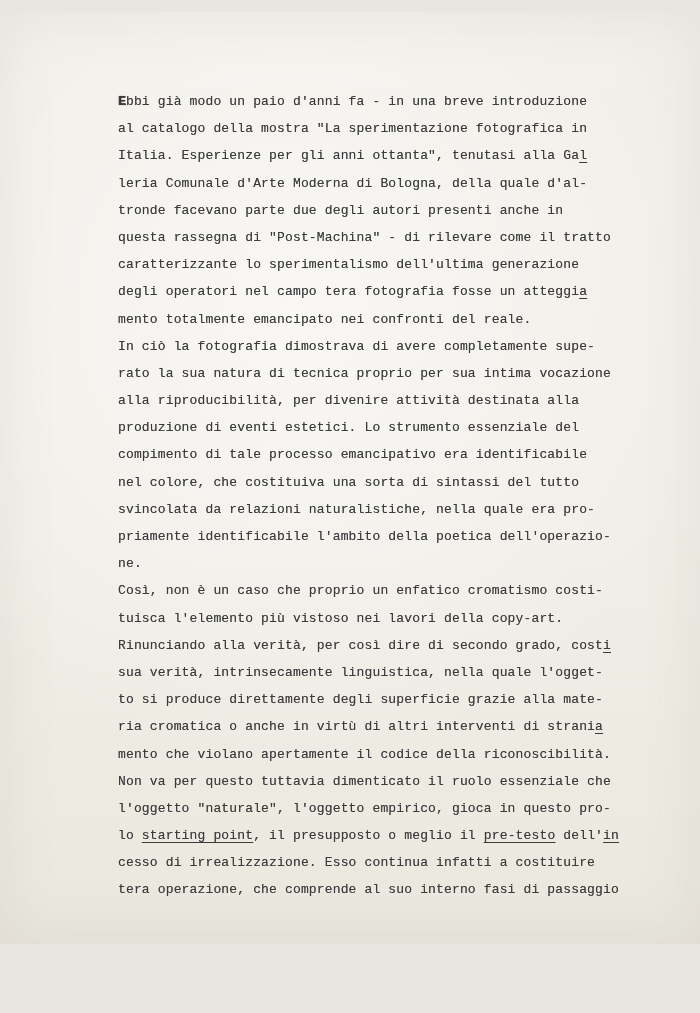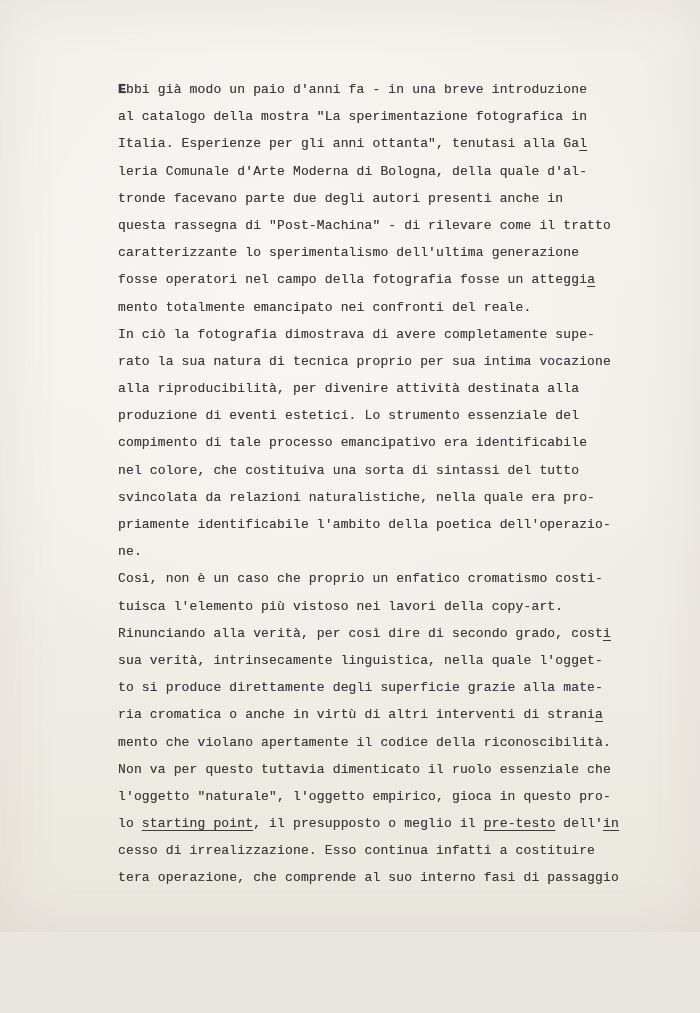--- a/index.html
+++ b/index.html
@@ -15,20 +15,21 @@
   }
   .page {
     position: relative;
     width: 700px;
     height: 932px;
     background:
       radial-gradient(ellipse 90% 70% at 42% 32%, rgba(255,255,255,0.55), rgba(255,255,255,0) 70%),
       linear-gradient(180deg, #f2efe9 0%, #f1eee8 55%, #edeae2 85%, #eae7df 100%);
     box-shadow: inset 0 0 60px rgba(120,110,90,0.10);
     overflow: hidden;
+    margin-top: 12px;
   }
   .text-block {
     position: absolute;
     left: 118px;
     top: 76px;
     width: 480px;
     color: #3b3b3d;
     font-size: 13px;
     letter-spacing: 0.15px;
     text-shadow: 0 0 0.6px rgba(59,59,61,0.55);
@@ -54,21 +55,21 @@
 
 <div class="page">
   <div class="text-block" id="text-block">
       <div class="line"><span class="b">E</span><span>bbi già modo un paio d'anni fa - in una breve introduzione</span></div>
       <div class="line"><span>al catalogo della mostra "La sperimentazione fotografica in</span></div>
       <div class="line"><span>Italia. Esperienze per gli anni ottanta", tenutasi alla Ga</span><span class="u">l</span></div>
       <div class="line"><span>leria Comunale d'Arte Moderna di Bologna, della quale d'al-</span></div>
       <div class="line"><span>tronde facevano parte due degli autori presenti anche in</span></div>
       <div class="line"><span>questa rassegna di "Post-Machina" - di rilevare come il tratto</span></div>
       <div class="line"><span>caratterizzante lo sperimentalismo dell'ultima generazione</span></div>
-      <div class="line"><span>fosse operatori nel campo della fotografia fosse un atteggi</span><span class="u">a</span></div>
+      <div class="line"><span>degli operatori nel campo tera fotografia fosse un atteggi</span><span class="u">a</span></div>
       <div class="line"><span>mento totalmente emancipato nei confronti del reale.</span></div>
       <div class="line"><span>In ciò la fotografia dimostrava di avere completamente supe-</span></div>
       <div class="line"><span>rato la sua natura di tecnica proprio per sua intima vocazione</span></div>
       <div class="line"><span>alla riproducibilità, per divenire attività destinata alla</span></div>
       <div class="line"><span>produzione di eventi estetici. Lo strumento essenziale del</span></div>
       <div class="line"><span>compimento di tale processo emancipativo era identificabile</span></div>
       <div class="line"><span>nel colore, che costituiva una sorta di sintassi del tutto</span></div>
       <div class="line"><span>svincolata da relazioni naturalistiche, nella quale era pro-</span></div>
       <div class="line"><span>priamente identificabile l'ambito della poetica dell'operazio-</span></div>
       <div class="line"><span>ne.</span></div>

